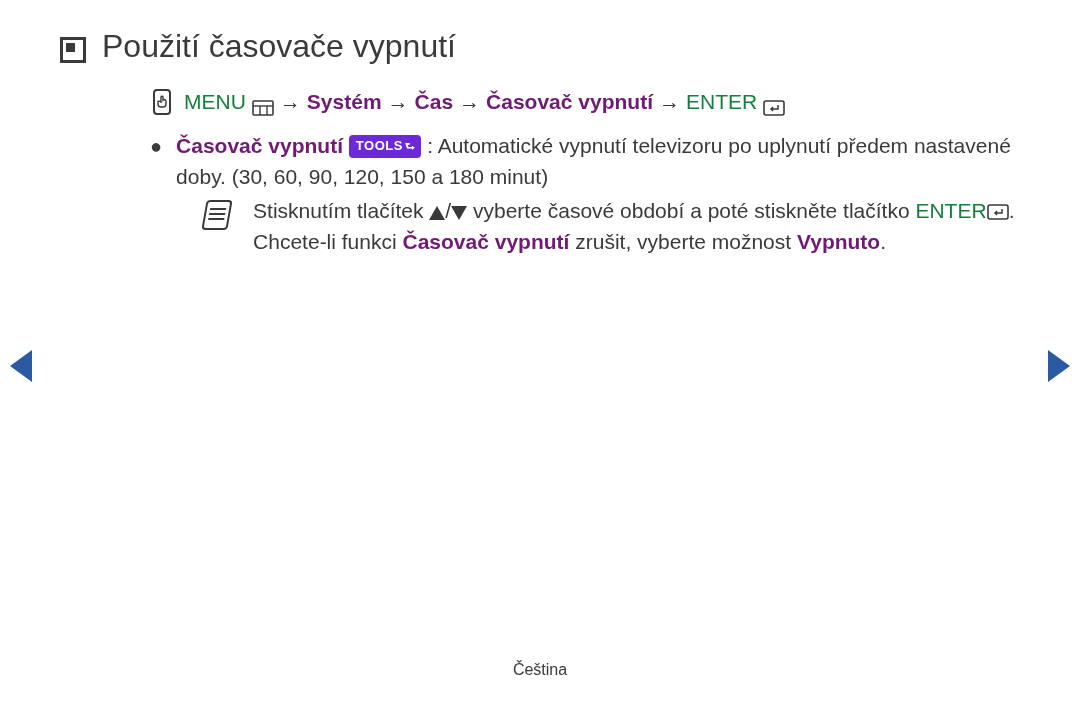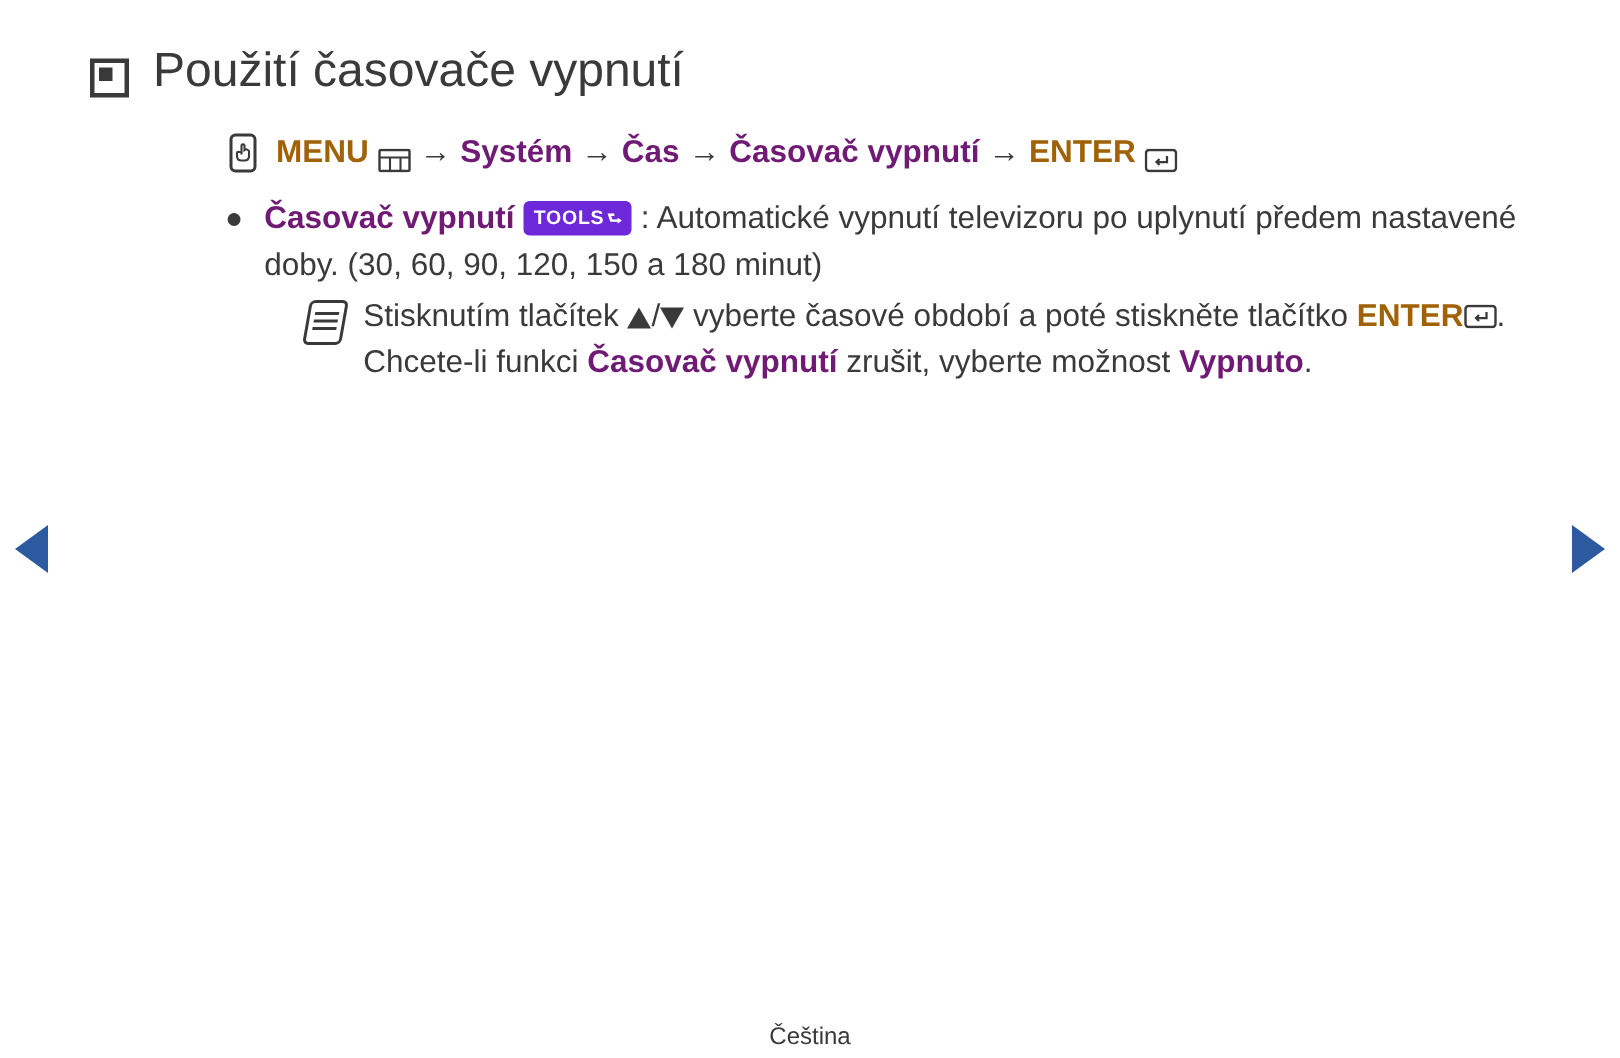--- a/index.html
+++ b/index.html
@@ -11,21 +11,21 @@
     background: #fff;
     color: #3a3a3a;
     position: relative;
     box-sizing: border-box;
   }
   .page {
     padding: 28px 60px 0 60px;
   }
   .title-row {
     display: flex;
-    align-items: flex-end;
+    align-items: center;
     gap: 16px;
     margin-bottom: 22px;
   }
   .title-icon {
     width: 26px;
     height: 26px;
     border: 3px solid #3a3a3a;
     box-sizing: border-box;
     margin-top: 6px;
     position: relative;
@@ -56,21 +56,21 @@
     gap: 6px;
   }
   .hand-icon {
     display: inline-flex;
     width: 24px;
     height: 28px;
     margin-right: 4px;
     align-items: center;
     justify-content: center;
   }
-  .bold { font-weight: 700; color:#a16207;}
+  .bold { font-weight: 400; color:#15803d;}
   .blue { color: #701a75; font-weight: 700;}
   .arrow-sep { color:#3a3a3a;}
   .menu-icon, .enter-icon {
     display:inline-block;
     width: 22px;
     height: 16px;
     vertical-align: -2px;
   }
   .bullet-row {
     display: flex;
@@ -91,21 +91,21 @@
     border-radius: 4px;
     padding: 2px 6px 2px 7px;
     vertical-align: 3px;
   }
   .tools-badge .tsym {
     font-size: 11px;
     margin-left: 2px;
   }
   .note-row {
     display: flex;
-    gap: 12px;
+    gap: 23px;
     margin-left: 28px;
     margin-top: 4px;
   }
   .note-icon {
     width: 22px; height: 26px;
     border: 2px solid #3a3a3a;
     border-radius: 4px;
     transform: skewX(-10deg);
     margin-top: 4px;
     flex-shrink: 0;
@@ -140,21 +140,21 @@
     border-right: 22px solid #2b5aa0;
   }
   .nav-right {
     right: 10px;
     border-top: 16px solid transparent;
     border-bottom: 16px solid transparent;
     border-left: 22px solid #2b5aa0;
   }
   .footer {
     position: absolute;
-    bottom: 4px;
+    bottom: 26px;
     width: 100%;
     text-align: center;
     font-size: 16px;
     color: #3a3a3a;
   }
 </style>
 </head>
 <body>
 
 <div class="page">

